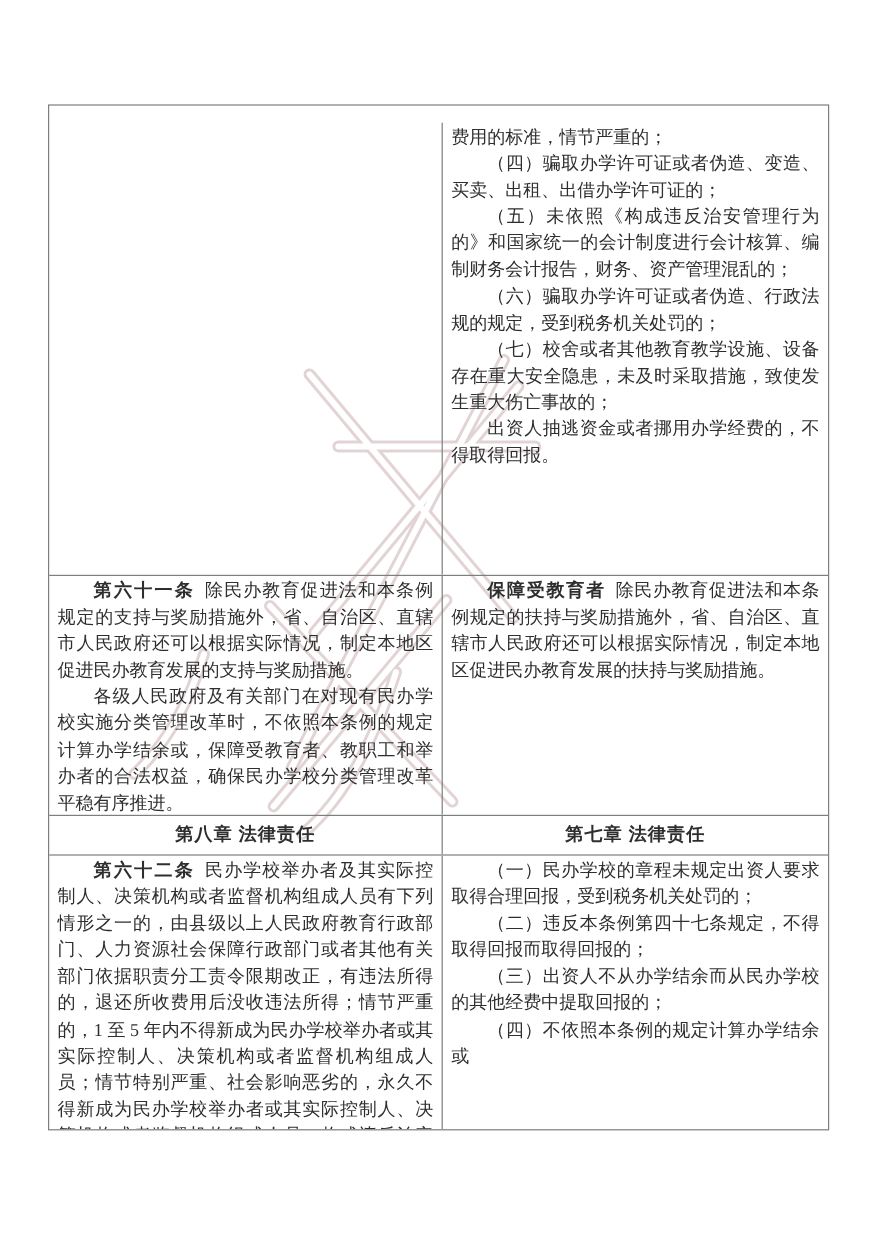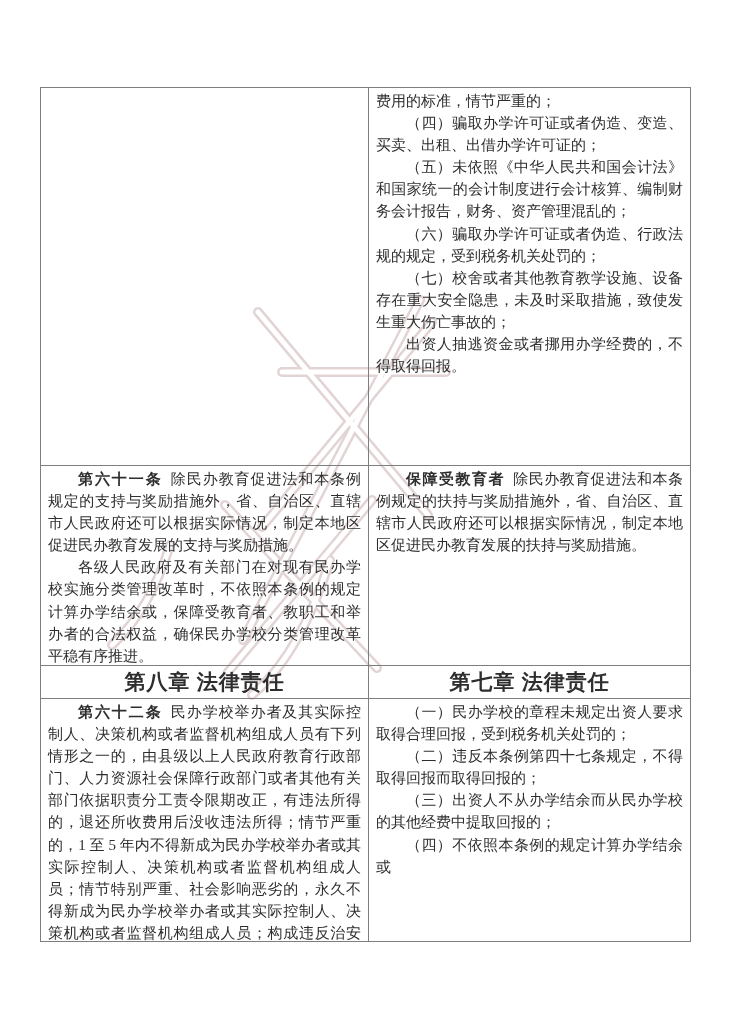--- a/index.html
+++ b/index.html
@@ -13,38 +13,38 @@
     position:absolute;left:0;top:0;width:730px;height:1033px;
     pointer-events:none;z-index:1;
   }
   .doc-table{
     position:absolute;left:40px;top:87px;width:651px;height:855px;
     box-sizing:border-box;border:1px solid var(--border-color,#7e7e7e);
     display:flex;flex-direction:column;z-index:2;background:transparent;
   }
   .t-row{display:flex;box-sizing:border-box;overflow:hidden;}
   .t-row + .t-row{border-top:1px solid var(--border-color,#7e7e7e);}
-  .row-1{height:377px;}
+  .row-1{height:377px;margin-top:14px;}
   .row-2{height:200px;}
   .row-head{height:33px;}
   .row-3{flex:1;}
   .cell{
     box-sizing:border-box;overflow:hidden;
     padding:2px 7px 0 7px;
     font-size:15px;line-height:22.1px;
     text-align:justify;
   }
   .cell-left{width:328px;border-right:1px solid var(--border-color,#7e7e7e);}
   .cell-right{flex:1;}
   .para{margin:0;}
   .para.indent{text-indent:2em;}
   .para .lead{font-weight:bold;margin-right:0.55em;letter-spacing:1px;}
   .chapter-cell{
     display:flex;align-items:center;justify-content:center;
-    font-weight:bold;font-size:21px;padding:0;letter-spacing:1px;
+    font-weight:bold;font-size:15px;padding:0;letter-spacing:1px;
   }
 </style>
 </head>
 <body>
 
 <svg class="watermark" viewBox="0 0 730 1033" xmlns="http://www.w3.org/2000/svg">
   <g fill="none" stroke-linecap="round" opacity="0.55">
     <g stroke="var(--wm-color,#ccb2b2)" stroke-width="10">
       <path d="M258,312 L428,515"></path>
       <path d="M432,322 L262,527"></path>
@@ -67,21 +67,21 @@
     </g>
   </g>
 </svg>
 
 <div class="doc-table">
   <div class="t-row row-1">
     <div class="cell cell-left"></div>
     <div class="cell cell-right">
         <p class="para">费用的标准，情节严重的；</p>
         <p class="para indent">（四）骗取办学许可证或者伪造、变造、买卖、出租、出借办学许可证的；</p>
-        <p class="para indent">（五）未依照《中华人民共和国会计法》和国家统一的会计制度进行会计核算、编制财务会计报告，财务、资产管理混乱的；</p>
+        <p class="para indent">（五）未依照《构成违反治安管理行为的》和国家统一的会计制度进行会计核算、编制财务会计报告，财务、资产管理混乱的；</p>
         <p class="para indent">（六）骗取办学许可证或者伪造、行政法规的规定，受到税务机关处罚的；</p>
         <p class="para indent">（七）校舍或者其他教育教学设施、设备存在重大安全隐患，未及时采取措施，致使发生重大伤亡事故的；</p>
         <p class="para indent">出资人抽逃资金或者挪用办学经费的，不得取得回报。</p>
       </div>
   </div>
   <div class="t-row row-2">
     <div class="cell cell-left">
         <p class="para indent"><span class="lead">第六十一条</span>除民办教育促进法和本条例规定的支持与奖励措施外，省、自治区、直辖市人民政府还可以根据实际情况，制定本地区促进民办教育发展的支持与奖励措施。</p>
         <p class="para indent">各级人民政府及有关部门在对现有民办学校实施分类管理改革时，不依照本条例的规定计算办学结余或，保障受教育者、教职工和举办者的合法权益，确保民办学校分类管理改革平稳有序推进。</p>
       </div>

